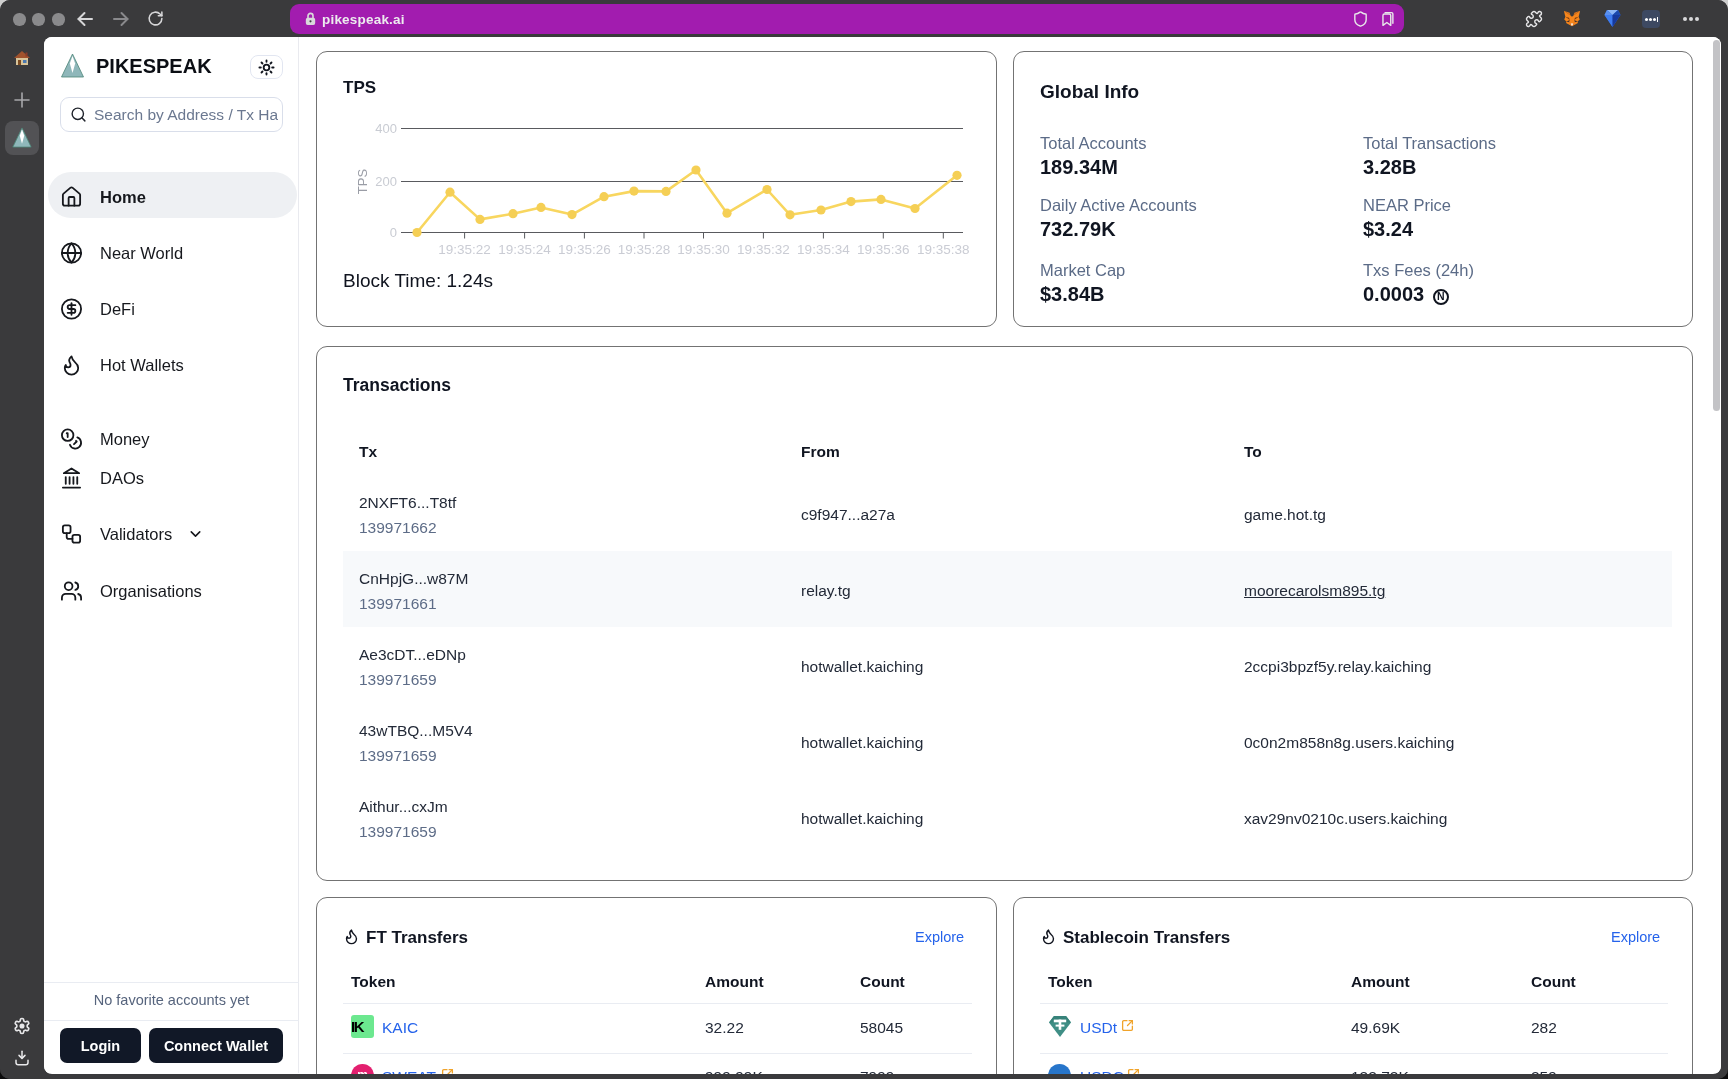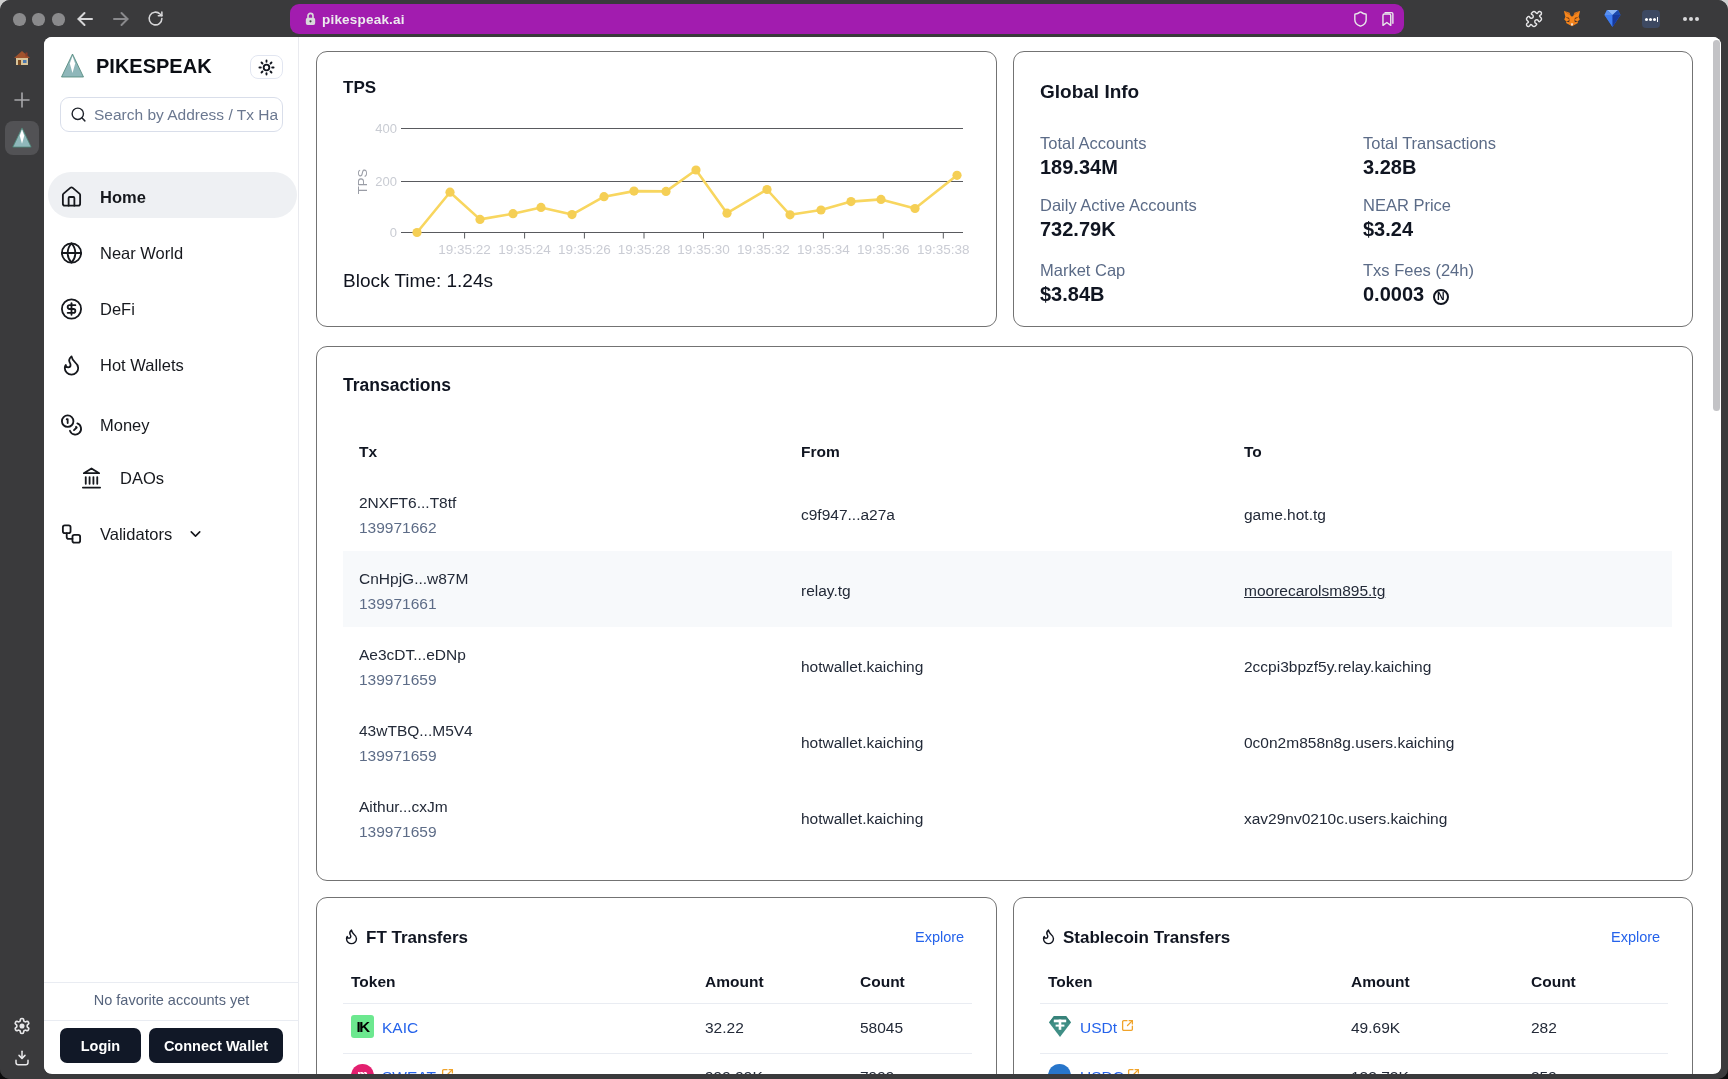--- a/index.html
+++ b/index.html
@@ -206,50 +206,59 @@
             <path d="M12 18V6"></path>
           </svg>
         <div class="navlabel">DeFi</div>
       </div>
       <div class="navitem" style="top:305px;">
         <svg class="navicon" viewBox="0 0 24 24" fill="none" stroke="#16181d" stroke-width="1.9" stroke-linecap="round" stroke-linejoin="round">
             <path d="M8.5 14.5A2.5 2.5 0 0 0 11 12c0-1.38-.5-2-1-3-1.072-2.143-.224-4.054 2-6 .5 2.5 2 4.9 4 6.5 2 1.6 3 3.5 3 5.5a7 7 0 1 1-14 0c0-1.153.433-2.294 1-3a2.5 2.5 0 0 0 2.5 2.5z"></path>
           </svg>
         <div class="navlabel">Hot Wallets</div>
       </div>
-      <div class="navitem" style="top:365px;">
+      <div class="navitem" style="top:379px;">
         <svg class="navicon" viewBox="0 0 24 24" fill="none" stroke="#16181d" stroke-width="1.9" stroke-linecap="round" stroke-linejoin="round">
             <circle cx="8" cy="8" r="6"></circle>
             <path d="M18.09 10.37A6 6 0 1 1 10.34 18"></path>
             <path d="M7 6h1v4"></path>
             <path d="m16.71 13.88.7.71-2.82 2.82"></path>
           </svg>
         <div class="navlabel">Money</div>
       </div>
-      <div class="navitem" style="top:418px;margin-left:20px;">
+      <div class="navitem" style="top:418px;">
         <svg class="navicon" viewBox="0 0 24 24" fill="none" stroke="#16181d" stroke-width="1.9" stroke-linecap="round" stroke-linejoin="round">
             <line x1="3" x2="21" y1="22" y2="22"></line>
             <line x1="6" x2="6" y1="18" y2="11"></line>
             <line x1="10" x2="10" y1="18" y2="11"></line>
             <line x1="14" x2="14" y1="18" y2="11"></line>
             <line x1="18" x2="18" y1="18" y2="11"></line>
             <polygon points="12 2 20 7 4 7"></polygon>
           </svg>
         <div class="navlabel">DAOs</div>
       </div>
       <div class="navitem" style="top:474px;">
         <svg class="navicon" viewBox="0 0 24 24" fill="none" stroke="#16181d" stroke-width="1.9" stroke-linecap="round" stroke-linejoin="round">
             <rect width="8" height="8" x="3" y="3" rx="2"></rect>
             <path d="M7 11v4a2 2 0 0 0 2 2h4"></path>
             <rect width="8" height="8" x="13" y="13" rx="2"></rect>
           </svg>
         <div class="navlabel">Validators</div>
         <svg class="abs" style="left:143px;top:50%;transform:translateY(-50%);" width="17" height="17" viewBox="0 0 24 24" fill="none" stroke="#16181d" stroke-width="2.2" stroke-linecap="round" stroke-linejoin="round">
             <path d="m6 9 6 6 6-6"></path>
           </svg>
+      </div>
+      <div class="navitem" style="top:531px;">
+        <svg class="navicon" viewBox="0 0 24 24" fill="none" stroke="#16181d" stroke-width="1.9" stroke-linecap="round" stroke-linejoin="round">
+            <path d="M16 21v-2a4 4 0 0 0-4-4H6a4 4 0 0 0-4 4v2"></path>
+            <circle cx="9" cy="7" r="4"></circle>
+            <path d="M22 21v-2a4 4 0 0 0-3-3.87"></path>
+            <path d="M16 3.13a4 4 0 0 1 0 7.75"></path>
+          </svg>
+        <div class="navlabel">Organisations</div>
       </div>
 
       <div class="divline" style="left:0;top:945px;width:255px;"></div>
       <div class="abs" style="left:0;top:955px;width:255px;text-align:center;font-size:14.5px;color:#56647d;">No favorite accounts yet</div>
       <div class="divline" style="left:0;top:983px;width:255px;"></div>
       <div class="btn-dark" style="left:16px;top:991px;width:81px;height:35px;">Login</div>
       <div class="btn-dark" style="left:105px;top:991px;width:134px;height:35px;text-align:center;">Connect Wallet</div>
     </div>
 
     <div class="main"></div>
@@ -393,21 +402,21 @@
       <svg class="abs" style="left:26px;top:30px;" width="17" height="17" viewBox="0 0 24 24" fill="none" stroke="#10141f" stroke-width="2" stroke-linecap="round" stroke-linejoin="round">
           <path d="M8.5 14.5A2.5 2.5 0 0 0 11 12c0-1.38-.5-2-1-3-1.072-2.143-.224-4.054 2-6 .5 2.5 2 4.9 4 6.5 2 1.6 3 3.5 3 5.5a7 7 0 1 1-14 0c0-1.153.433-2.294 1-3a2.5 2.5 0 0 0 2.5 2.5z"></path>
         </svg>
       <div class="cardtitle" style="position:absolute;left:49px;top:30px;font-size:17px;">FT Transfers</div>
       <div class="explore abs" style="left:598px;top:31px;">Explore</div>
       <div class="thead abs" style="left:34px;top:75px;">Token</div>
       <div class="thead abs" style="left:388px;top:75px;">Amount</div>
       <div class="thead abs" style="left:543px;top:75px;">Count</div>
       <div class="divline" style="left:26px;top:105px;width:629px;"></div>
 
-      <div class="abs" style="left:34px;top:117px;width:23px;height:23px;background:#6ce88f;border-radius:3px;text-align:center;font-weight:bold;font-size:15px;color:#000;line-height:23px;letter-spacing:-1.5px;">IK</div>
+      <div class="abs" style="left:34px;top:117px;width:23px;height:23px;background:#6ce88f;border-radius:3px;text-align:left;font-weight:bold;font-size:15px;color:#000;line-height:23px;letter-spacing:-1.5px;">IK</div>
       <div class="cell1 bluelink abs" style="left:65px;top:121px;">KAIC</div>
       <div class="cell1 abs" style="left:388px;top:121px;">32.22</div>
       <div class="cell1 abs" style="left:543px;top:121px;">58045</div>
       <div class="divline" style="left:26px;top:155px;width:629px;"></div>
 
       <div class="abs" style="left:34px;top:166px;width:23px;height:23px;background:#e31f6f;border-radius:50%;text-align:center;font-weight:bold;font-size:12px;color:#fff;line-height:23px;">m</div>
       <div class="cell1 bluelink abs" style="left:65px;top:170px;">SWEAT</div>
       <svg class="abs" style="left:124px;top:170px;" width="13" height="13" viewBox="0 0 24 24" fill="none" stroke="#f0a32a" stroke-width="2.4" stroke-linecap="round" stroke-linejoin="round">
           <path d="M21 13v6a2 2 0 0 1-2 2H5a2 2 0 0 1-2-2V5a2 2 0 0 1 2-2h6"></path>
           <path d="m21 3-9 9"></path>

